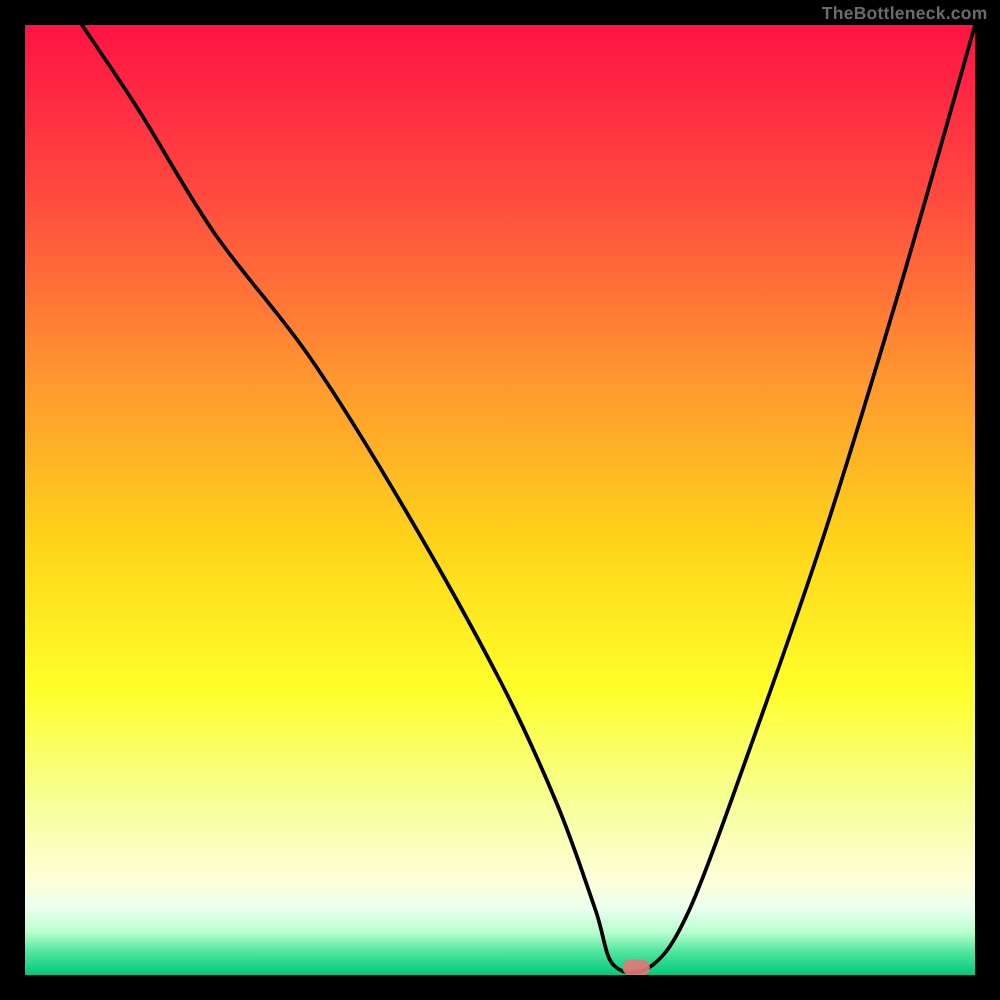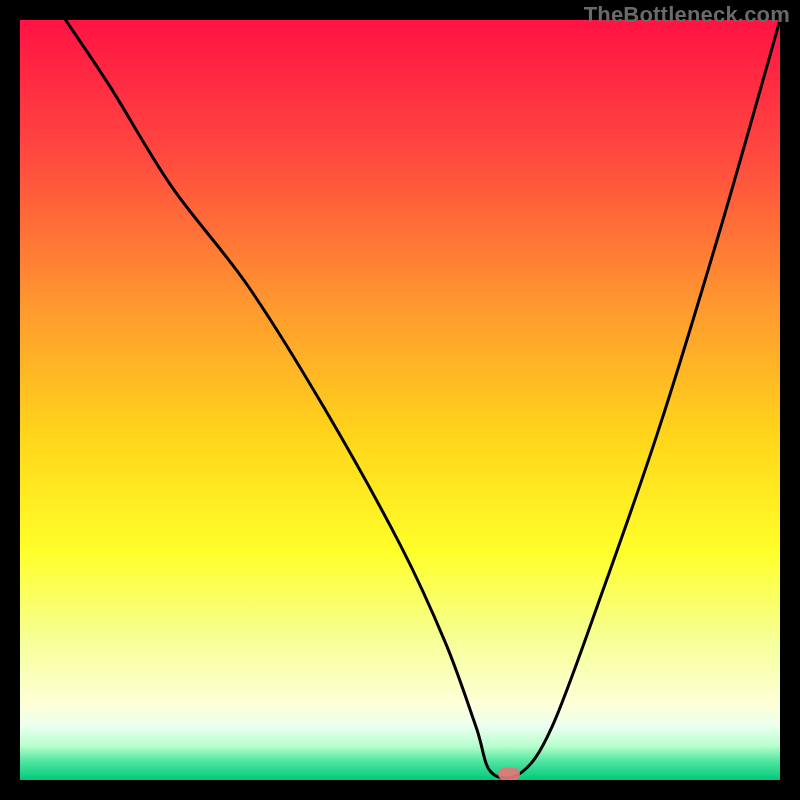--- a/index.html
+++ b/index.html
@@ -41,21 +41,21 @@
     height: 13px;
     border-radius: 7px;
     background: rgba(226,120,120,0.92);
     transform: translate(-50%, -50%);
   }
   .watermark {
     position: absolute;
     top: 2px;
     right: 10px;
     color: #6a6a6a;
-    font-size: 22px;
+    font-size: 14px;
     font-weight: 600;
     letter-spacing: 0.2px;
     user-select: none;
   }
 </style>
 </head>
 <body>
 
 <div class="frame">
 

